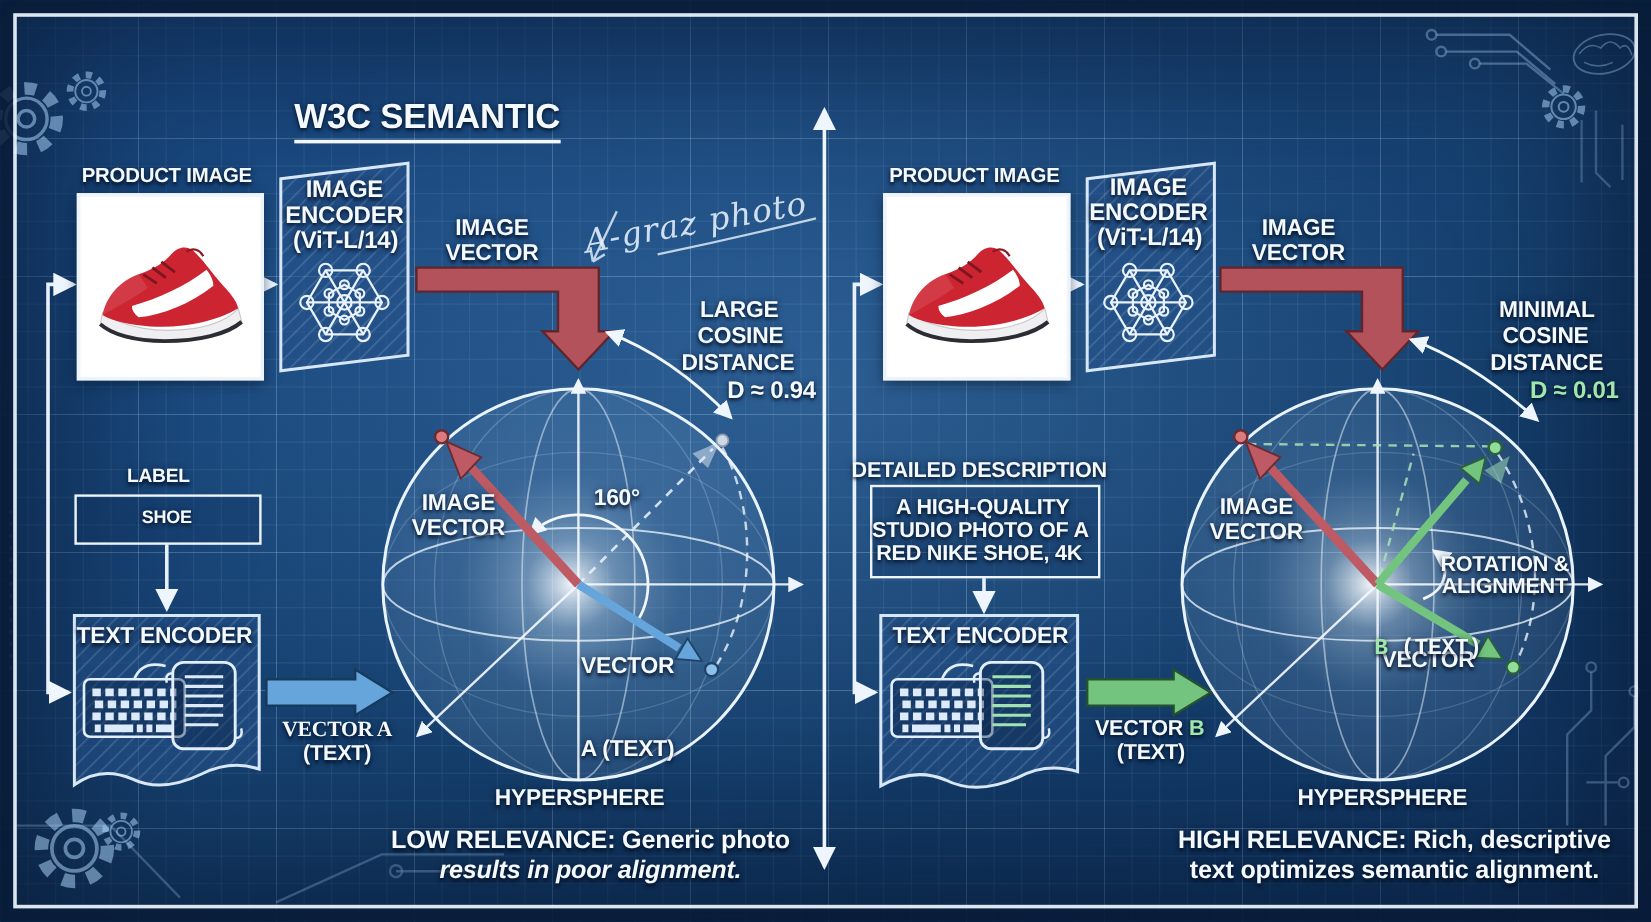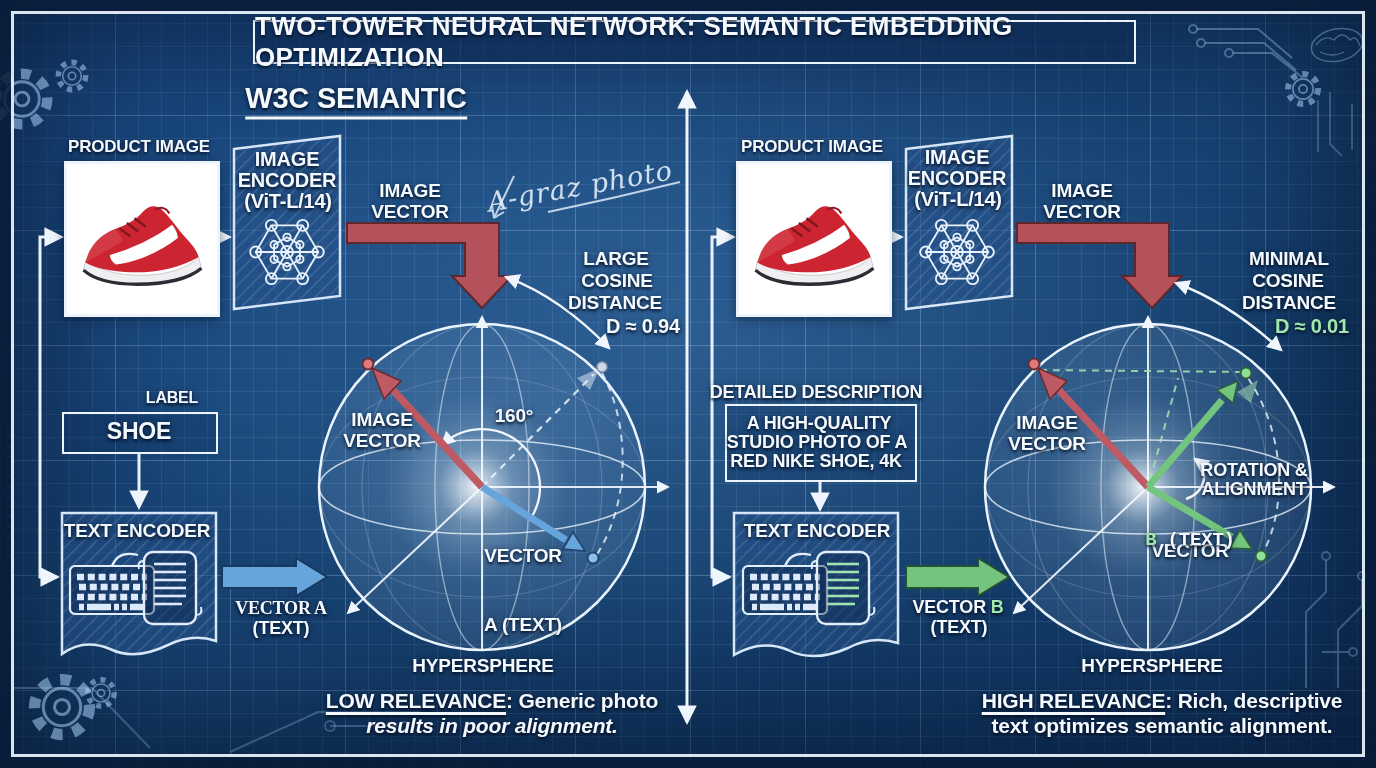--- a/index.html
+++ b/index.html
@@ -18,21 +18,21 @@
       linear-gradient(90deg, rgba(170,205,240,0.11) 1px, transparent 1px);
     background-size:115px 115px,115px 115px,23px 23px,23px 23px;
     box-shadow: inset 0 0 150px 35px rgba(6,22,48,0.78);
   }
   .outband{position:absolute;inset:0;border:11px solid rgba(8,28,56,0.85);pointer-events:none;}
   .frame{position:absolute;inset:11px;border:3px solid rgba(238,245,252,0.92);pointer-events:none;}
   .scene{position:absolute;inset:0;}
   .t{position:absolute;transform:translate(-50%,-50%);white-space:nowrap;
      color:#f4f9fe;font-weight:bold;letter-spacing:-0.2px;
      text-shadow:0 2px 3px rgba(3,15,35,.85),0 0 6px rgba(3,15,35,.45);}
-  .ul{text-decoration:underline;text-decoration-thickness:2.5px;text-underline-offset:4px;}
+  .ul{text-decoration-thickness:2.5px;text-underline-offset:4px;}
   .hul{border-bottom:3px solid #f2f7fc;padding-bottom:3px;}
   .grn{color:#9fe7ad;}
   .titlebox{position:absolute;left:253px;top:20px;width:879px;height:40px;
      border:2.5px solid #edf3fb;background:rgba(14,44,86,0.55);
      display:flex;align-items:center;justify-content:center;
      color:#f6fafe;font-weight:bold;font-size:26px;letter-spacing:0.4px;
      text-shadow:0 2px 3px rgba(3,15,35,.9);}
   .pbox{position:absolute;width:150px;height:150px;background:#ffffff;
      border:3px solid #eef4fb;box-shadow:0 3px 10px rgba(4,18,40,.5);
      display:flex;align-items:center;justify-content:center;}
@@ -244,23 +244,20 @@
 
       <path d="M1176,283 Q1228,302 1281,350" fill="none" stroke="#f0f6fc" stroke-width="2.4" marker-start="url(#aw)" marker-end="url(#aw)"></path>
 
       <polygon points="906,566 978,566 978,558 1009,577 978,596 978,588 906,588" fill="#72c47e" stroke="#24512f" stroke-width="2"></polygon>
     </g>
   </svg>
 
   <div class="outband"></div>
   <div class="frame"></div>
 
-  <div class="titlebox">
-      <span>TWO-TOWER NEURAL NETWORK: SEMANTIC EMBEDDING OPTIMIZATION</span>
-    </div>
 
   <div class="pbox" style="left:64px;top:161px;">
     <svg width="132" height="104" viewBox="0 0 140 110">
         <use href="#shoeSym"></use>
       </svg>
   </div>
   <div class="pbox" style="left:736px;top:161px;">
     <svg width="132" height="104" viewBox="0 0 140 110">
         <use href="#shoeSym"></use>
       </svg>
@@ -302,22 +299,22 @@
   <div class="t" style="left:523px;top:556px;font-size:19px;">VECTOR</div>
   <div class="t" style="left:523px;top:577px;font-size:19px;margin-top:48px;">A (TEXT)</div>
 
   <div class="t" style="left:1047px;top:423px;font-size:19px;">IMAGE</div>
   <div class="t" style="left:1047px;top:444px;font-size:19px;">VECTOR</div>
   <div class="t" style="left:1254px;top:470px;font-size:18px;">ROTATION &amp;</div>
   <div class="t" style="left:1254px;top:489px;font-size:18px;">ALIGNMENT</div>
   <div class="t" style="left:1190px;top:551px;font-size:19px;">VECTOR</div>
   <div class="t" style="left:1190px;top:540px;font-size:19px;font-family:Liberation Mono, monospace;"><span class="grn">B</span><span> (TEXT)</span></div>
 
-  <div class="t" style="left:132px;top:398px;font-size:16px;margin-left:40px;">LABEL</div>
-  <div class="t" style="left:139px;top:431px;font-size:23px;">SHOE</div>
+  <div class="t" style="left:132px;top:398px;font-size:16px;">LABEL</div>
+  <div class="t" style="left:139px;top:431px;font-size:15px;">SHOE</div>
 
   <div class="t" style="left:816px;top:392px;font-size:18px;">DETAILED DESCRIPTION</div>
   <div class="t" style="left:819px;top:423px;font-size:18px;">A HIGH-QUALITY</div>
   <div class="t" style="left:817px;top:442px;font-size:18px;">STUDIO PHOTO OF A</div>
   <div class="t" style="left:816px;top:461px;font-size:18px;">RED NIKE SHOE, 4K</div>
 
   <div class="t" style="left:137px;top:531px;font-size:19px;">TEXT ENCODER</div>
   <div class="t" style="left:817px;top:531px;font-size:19px;">TEXT ENCODER</div>
 
   <div class="t" style="left:281px;top:608px;font-size:18px;font-family:Liberation Serif, serif;">VECTOR A</div>

